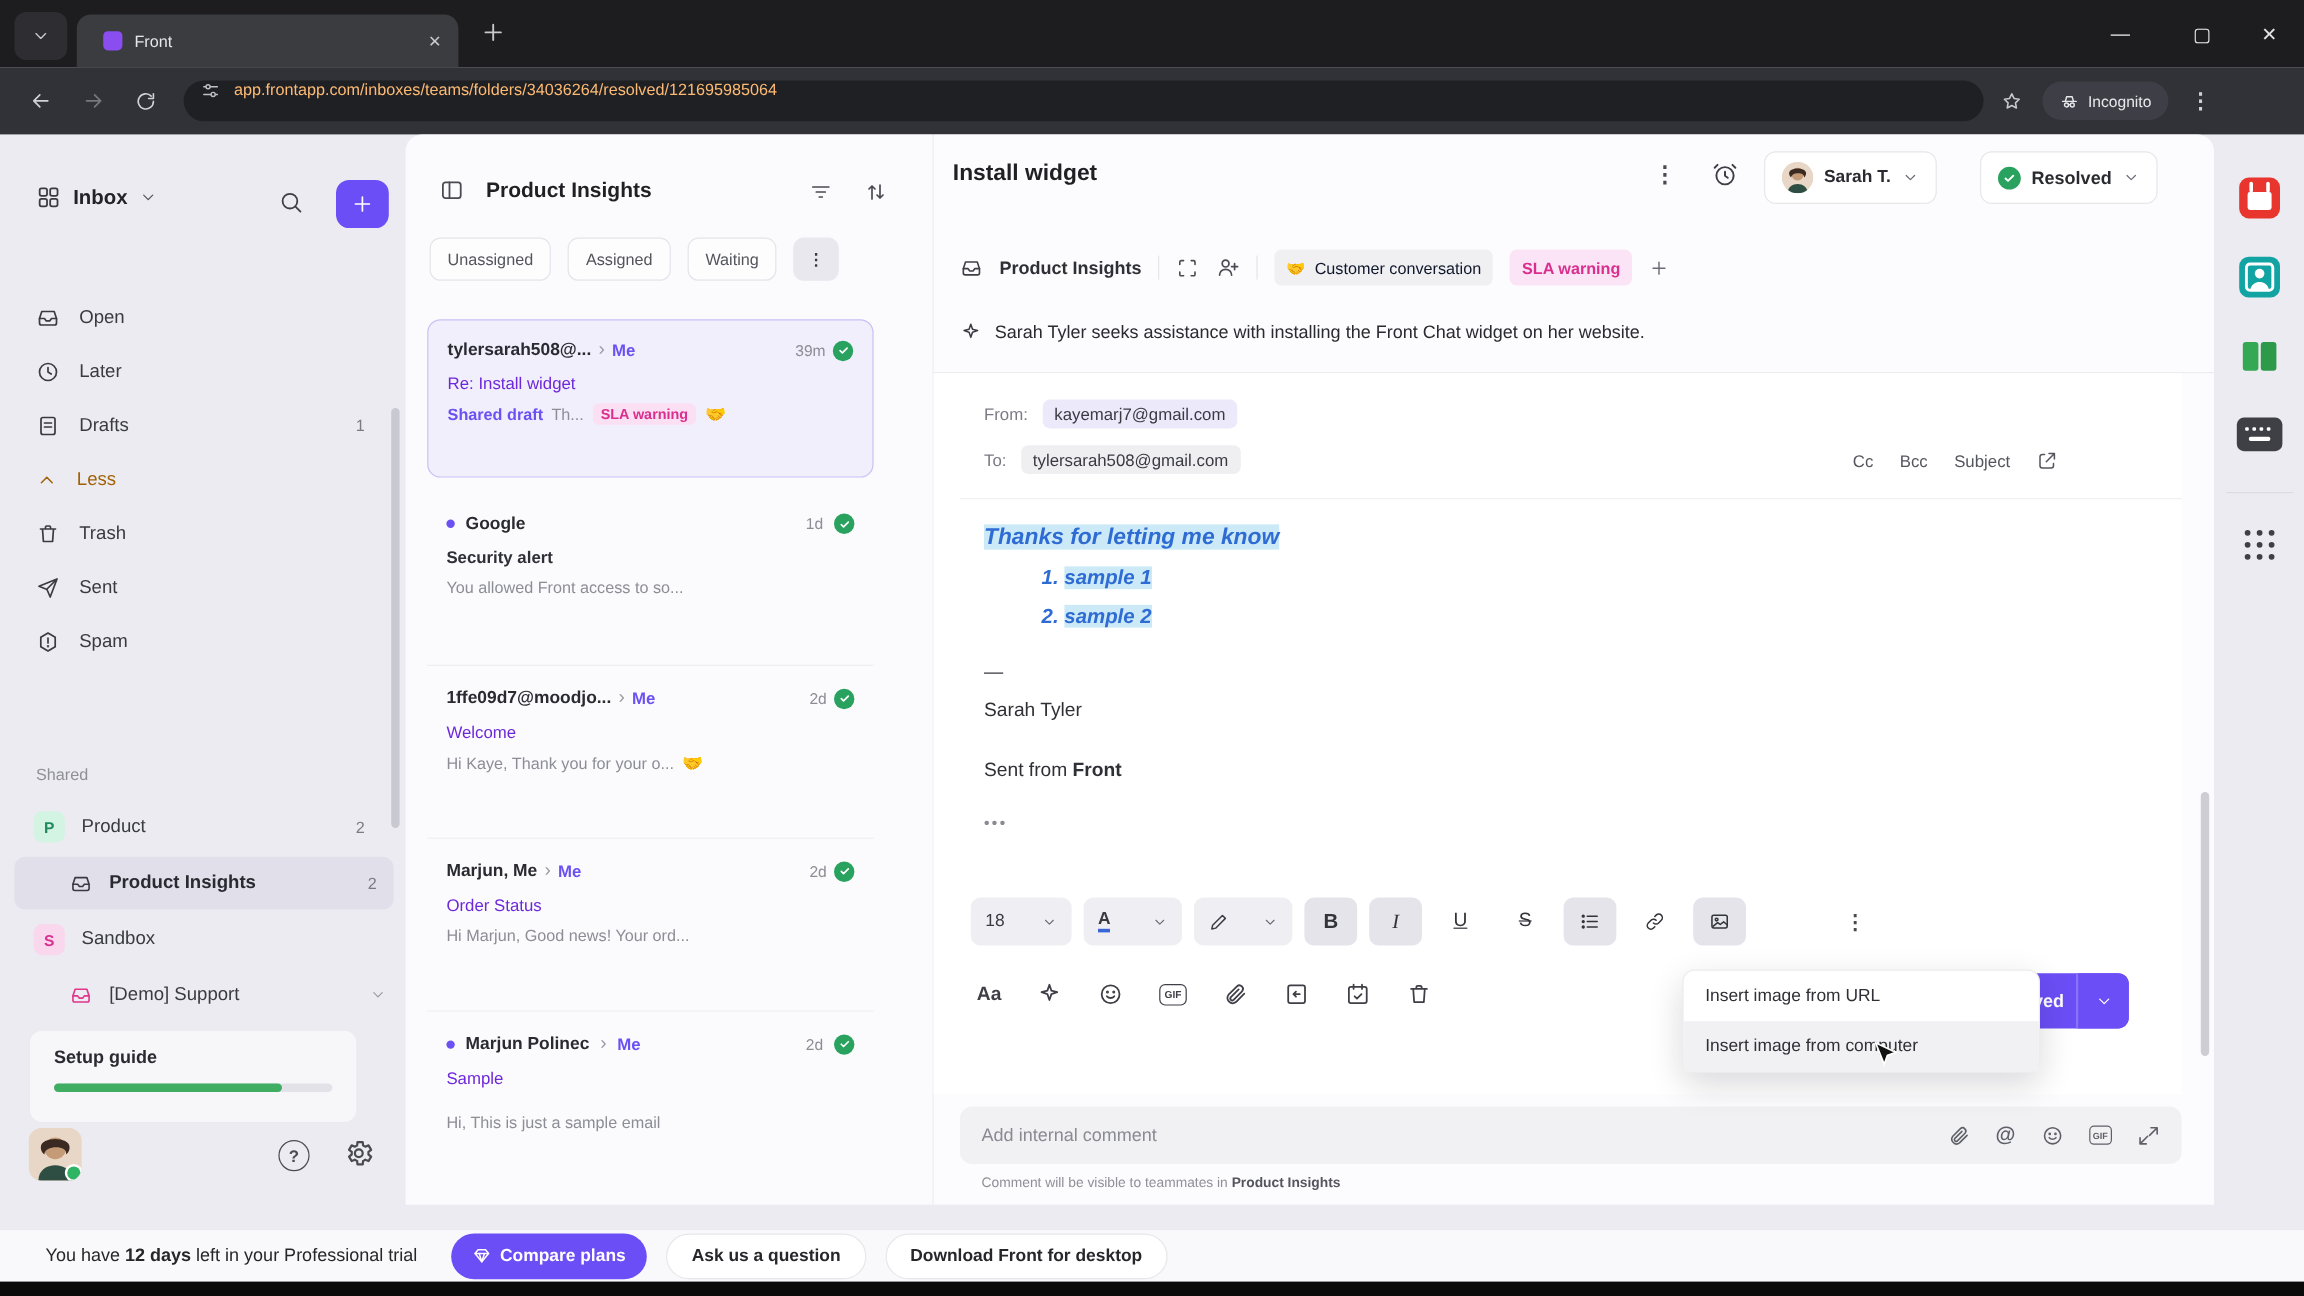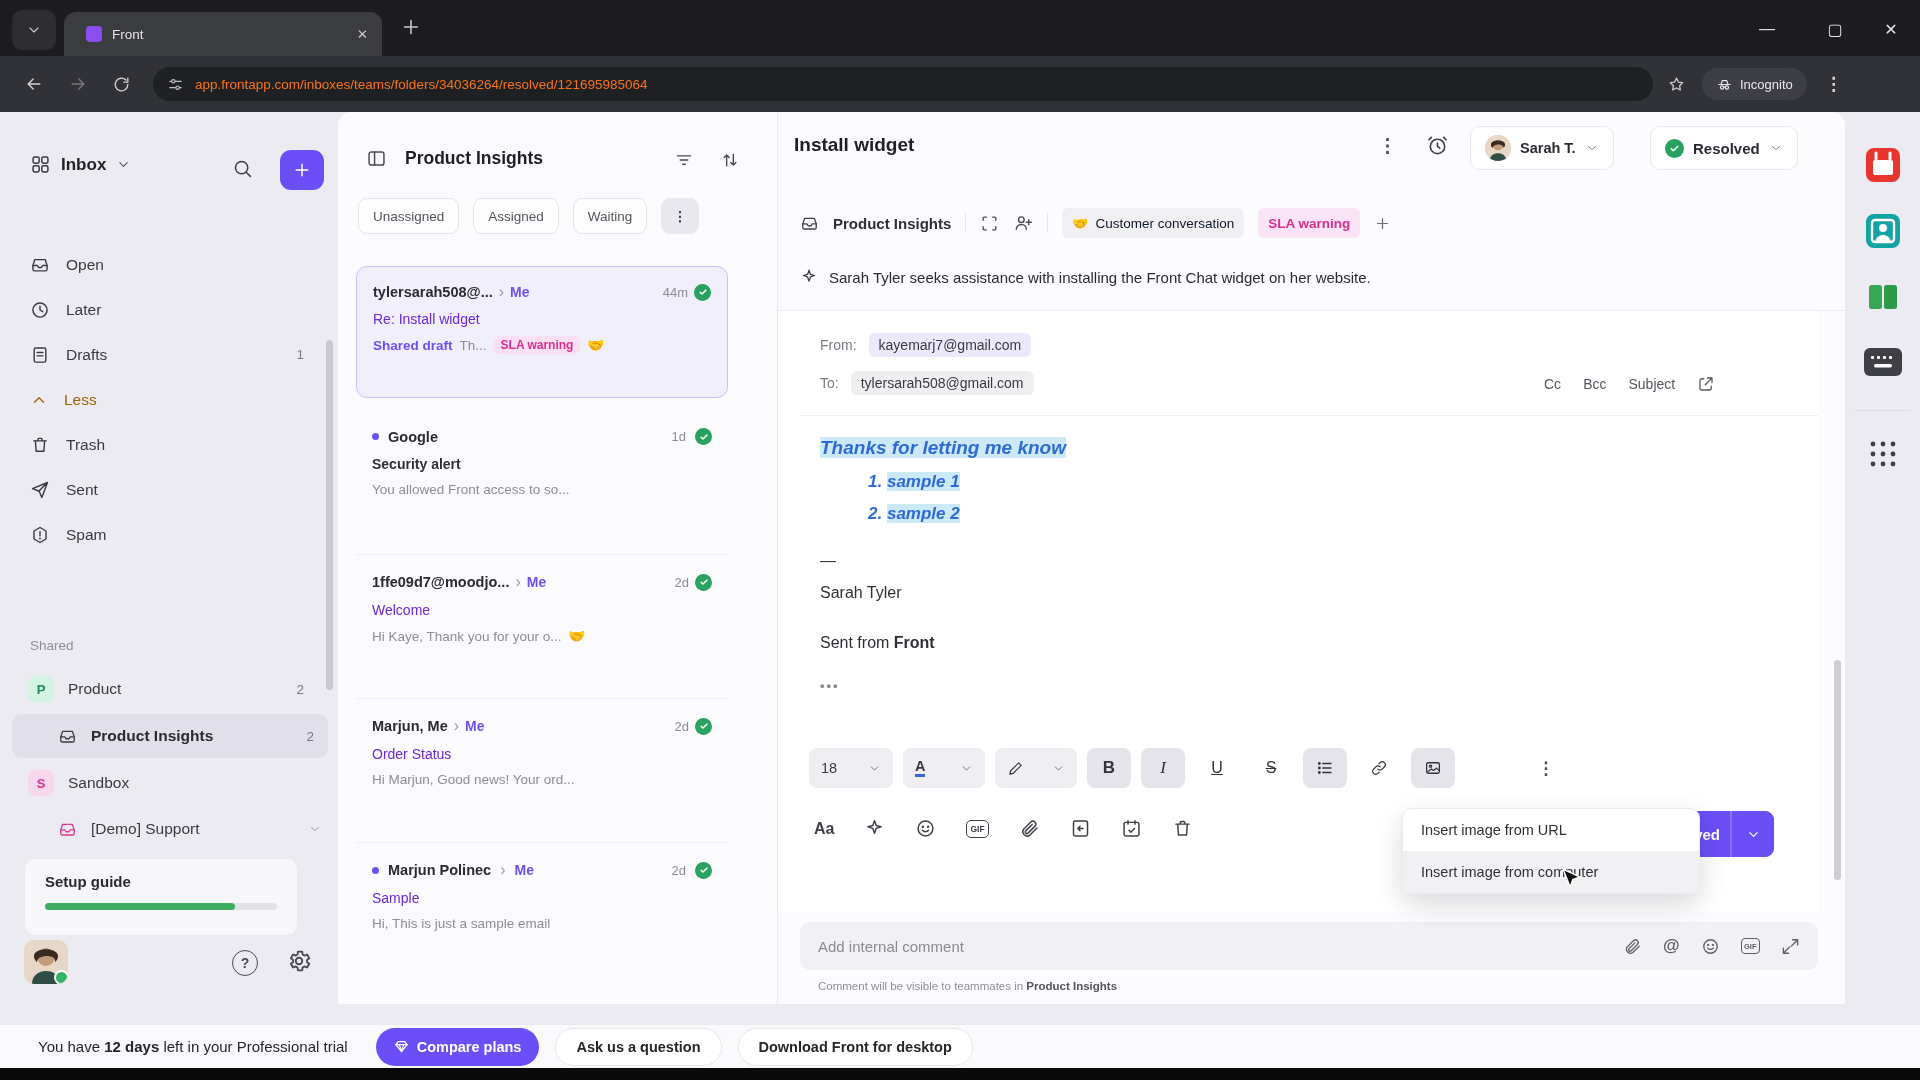--- a/index.html
+++ b/index.html
@@ -15,21 +15,21 @@
   #tabstrip{left:0;top:0;width:1920px;height:56px;background:#1D1D20;}
   #tab{left:64px;top:12px;width:318px;height:44px;background:#3B3C40;border-radius:12px 12px 0 0;
        display:flex;align-items:center;padding:0 14px;box-sizing:border-box;color:#E6E6E9;font-size:13.5px;}
   #tabsearch{left:12px;top:10px;width:44px;height:40px;background:#2E2E32;border-radius:10px;color:#C9C9CD;
        display:flex;align-items:center;justify-content:center;}
   .winctl{top:14px;color:#E3E3E6;font-size:16px;width:46px;height:30px;display:flex;align-items:center;justify-content:center;}
   #toolbar{left:0;top:56px;width:1920px;height:56px;background:#313237;display:flex;align-items:center;}
   .navbtn{color:#D2D2D6;margin-left:24px;}
   .navbtn.dim{color:#77777D;}
   #omnibox{margin-left:22px;width:1500px;height:34px;background:#1F2024;border-radius:17px;
-           display:flex;align-items:center;color:#f97316;font-size:13.5px;padding:0 14px;box-sizing:border-box;}
+           display:flex;color:#fdba74;font-size:13.5px;padding:0 14px;box-sizing:border-box;}
   #incog{margin-left:16px;height:32px;background:#3E3F46;border-radius:16px;color:#E8E8EC;font-size:13px;
          display:flex;align-items:center;padding:0 14px;gap:7px;}
 
   
   #leftbar{left:0;top:112px;width:338px;height:968px;}
   #listpanel{left:338px;top:112px;width:440px;height:892px;background:#FBFBFD;border-radius:14px 0 0 0;
              border-right:1px solid #E9E9EE;box-sizing:border-box;}
   #mainpanel{left:778px;top:112px;width:1067px;height:892px;background:#FCFCFE;border-radius:0 14px 0 0;}
   #rail{left:1845px;top:112px;width:75px;height:892px;}
 
@@ -296,21 +296,21 @@
           <span>Waiting</span>
         </div>
       <div class="chip" style="background:#E9E8EF;border-color:#E9E8EF;font-weight:bold;color:#3A3A42;padding:0 11px;">⋮</div>
     </div>
 
     <div class="abs" style="left:18px;top:154px;width:372px;height:132px;background:#F1EFFB;border:1.5px solid #CBC0F5;border-radius:11px;box-sizing:border-box;">
       <div class="row" style="margin:16px 16px 0;gap:6px;">
         <span class="sender">tylersarah508@...</span>
         <span style="color:#9A9AA3;">›</span>
         <span class="purple" style="font-size:14px;font-weight:bold;">Me</span>
-        <span class="time" style="margin-left:auto;">44m</span>
+        <span class="time" style="margin-left:auto;">39m</span>
         <span class="gcheck">
             <svg class="ic" width="10" height="10" viewBox="0 0 24 24" style="stroke-width:3.4;">
               <path d="M5 12.5l4.5 4.5L19 7.5"></path>
             </svg>
           </span>
       </div>
       <div class="sub" style="margin:10px 16px 0;">Re: Install widget</div>
       <div class="row" style="margin:9px 16px 0;gap:7px;">
         <span class="purple" style="font-size:13.5px;font-weight:bold;">Shared draft</span>
         <span class="prev">Th...</span>
@@ -376,21 +376,21 @@
         <span style="color:#9A9AA3;">›</span>
         <span class="purple" style="font-size:14px;font-weight:bold;">Me</span>
         <span class="time" style="margin-left:auto;">2d</span>
         <span class="gcheck">
             <svg class="ic" width="10" height="10" viewBox="0 0 24 24" style="stroke-width:3.4;">
               <path d="M5 12.5l4.5 4.5L19 7.5"></path>
             </svg>
           </span>
       </div>
       <div class="sub" style="margin:11px 16px 0;">Sample</div>
-      <div class="prev" style="margin:10px 16px 0;">Hi, This is just a sample email</div>
+      <div class="prev" style="margin:22px 16px 0;">Hi, This is just a sample email</div>
     </div>
   </div>
 
   <div class="abs" id="mainpanel">
 
     <div class="abs" style="left:16px;top:22px;font-size:19px;font-weight:bold;color:#1F1F24;">Install widget</div>
     <span class="abs" style="left:600px;top:22px;color:#4A4A52;font-size:19px;font-weight:bold;">⋮</span>
     <span class="abs" style="left:648px;top:22px;color:#3F3F47;">
       <svg class="ic" width="23" height="23" viewBox="0 0 24 24">
           <circle cx="12" cy="13" r="7.5"></circle>

